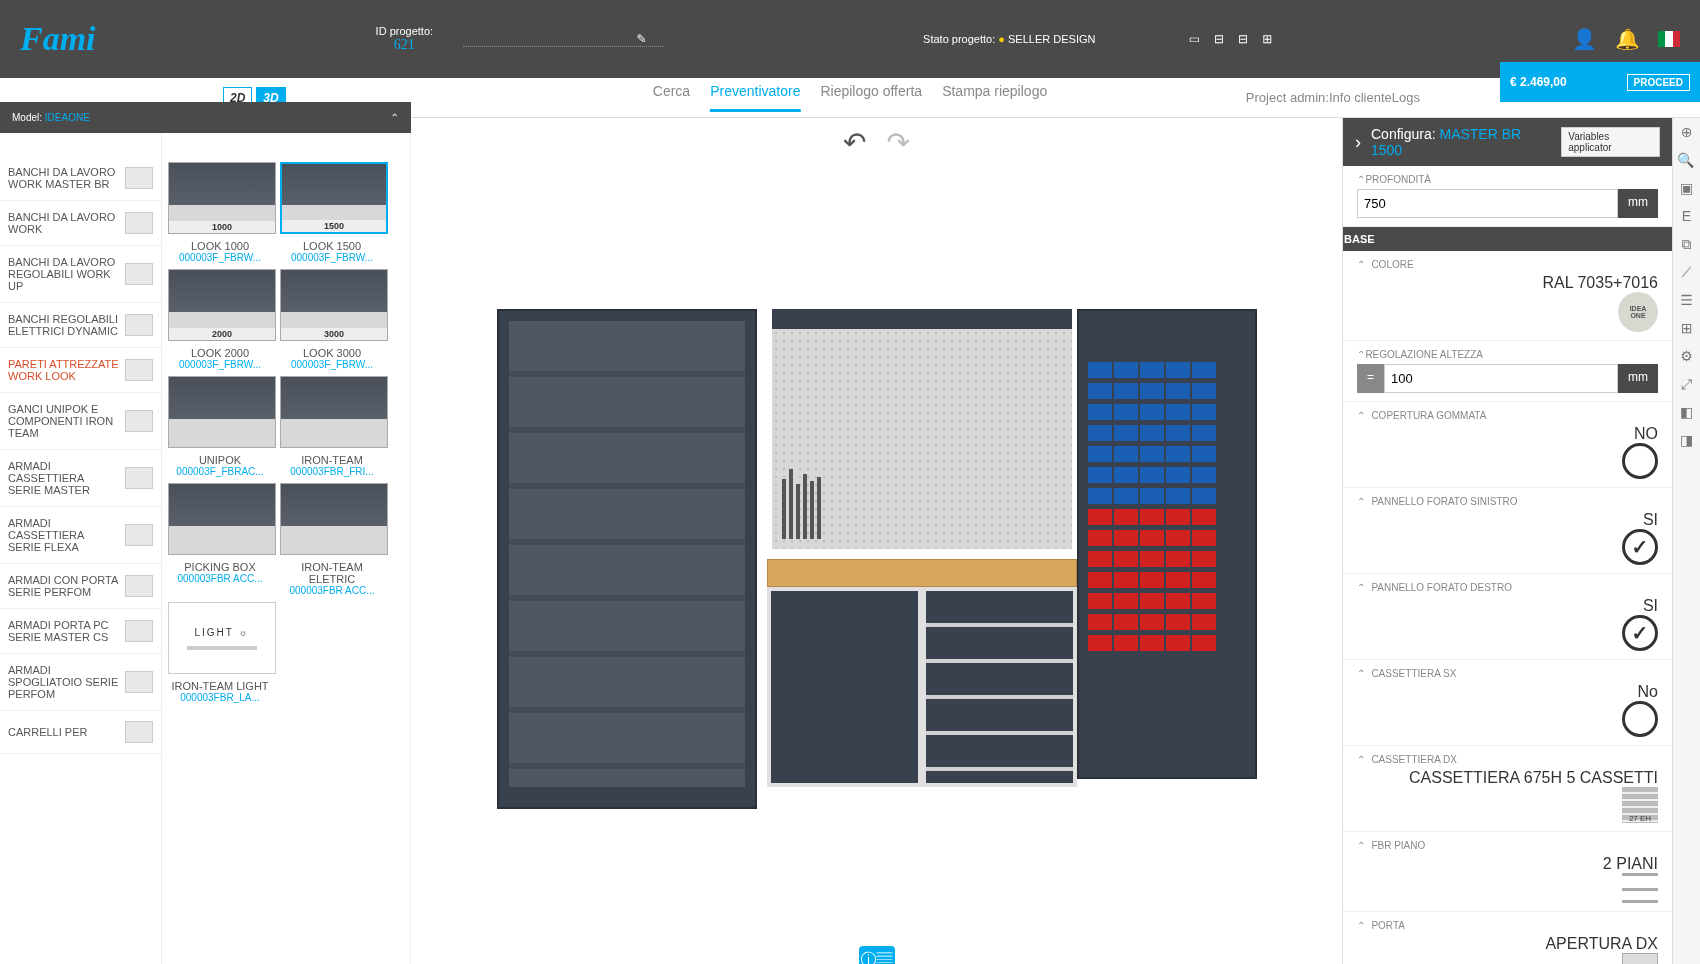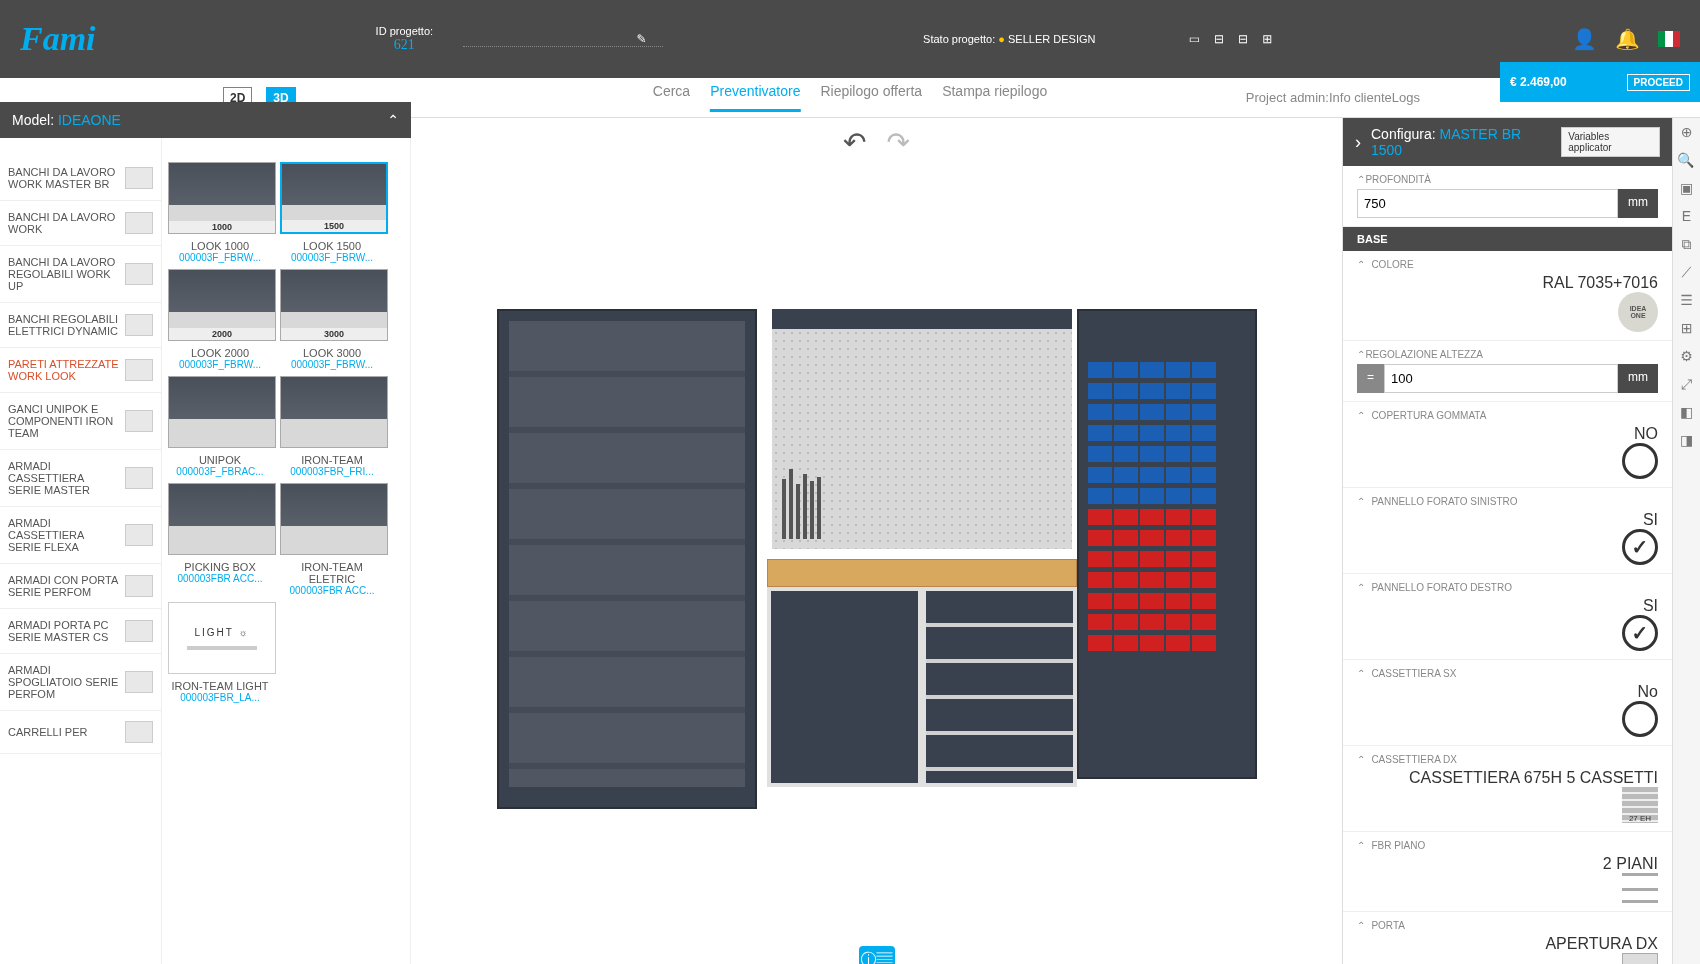--- a/index.html
+++ b/index.html
@@ -14,35 +14,35 @@
 .proj-name input { background:transparent; border:none; color:#fff; width:170px; }
 .edit-ic { cursor:pointer; }
 .status { margin-left:260px; font-size:11px; }
 .status .dot { color:#f9c600; }
 .top-icons { margin-left:auto; display:flex; gap:14px; align-items:center; }
 .top-right { display:flex; gap:18px; align-items:center; margin-left:300px; }
 .flag { width:22px; height:16px; background:linear-gradient(to right,#009246 33%,#fff 33%,#fff 66%,#ce2b37 66%); }
 
 
 .subbar { height:40px; display:flex; align-items:center; border-bottom:1px solid #ddd; }
-.view-tog { margin-left:223px; display:flex; gap:14px; }
+.view-tog { margin-left:223px; display:flex; gap:4px;font-style:italic; }
 .view-tog span { padding:3px 6px; border:1px solid #00adee; font-size:12px; font-weight:700; }
 .view-tog .act { background:#00adee; color:#fff; }
 .tabs { position:absolute; left:50%; transform:translateX(-50%); display:flex; gap:20px; font-size:14px; color:#888; }
 .tabs .act { color:#00adee; border-bottom:3px solid #00adee; padding-bottom:10px; }
 .admin { margin-left:auto; font-size:13px; color:#888; display:flex; margin-right:280px; }
 .price-box { position:absolute; right:0; top:62px; height:40px; width:200px; background:#00adee; color:#fff; display:flex; align-items:center; justify-content:space-between; padding:0 10px; font-weight:700; }
 .proceed { border:1px solid #fff; padding:2px 6px; font-size:10px; }
 
 
 .main { display:flex; height:calc(100% - 102px); }
 
 
 .cats { width:162px; background:#fff; border-right:1px solid #eee; overflow-y:auto; }
-.model-hdr { background:#4a4a4a; color:#fff; padding:10px 12px; font-size:14px; display:flex; justify-content:space-between; width:411px; }
+.model-hdr { background:#4a4a4a; color:#fff; padding:10px 12px; font-size:10px; display:flex; justify-content:space-between; width:411px; }
 .model-hdr .mn { color:#00adee; }
 .cat { padding:10px 8px; border-bottom:1px solid #eee; font-size:11px; color:#555; display:flex; justify-content:space-between; align-items:center; gap:6px; }
 .cat.act { color:#d94e2a; }
 .cat .thumb { width:28px; height:22px; background:#e8e8e8; border:1px solid #ccc; flex-shrink:0; }
 
 
 .prods { width:249px; background:#fff; padding:10px 6px; overflow-y:auto; border-right:1px solid #eee; }
 .prow { display:flex; gap:8px; margin-bottom:6px; }
 .pcard { width:104px; text-align:center; }
 .pimg { width:108px; height:72px; background:linear-gradient(#4a505a,#5a606a 60%,#d8d8d8 60%); border:1px solid #aaa; position:relative; display:flex; align-items:flex-end; justify-content:center; font-size:9px; font-weight:700; color:#333; }
@@ -73,21 +73,21 @@
 .cfg { width:330px; background:#fff; border-left:1px solid #ddd; overflow-y:auto; position:relative; }
 .cfg-hdr { background:#4a4a4a; color:#fff; padding:8px 12px; font-size:14px; display:flex; align-items:center; gap:10px; }
 .cfg-hdr .cn { color:#00adee; }
 .varbtn { background:#f5f5f5; color:#333; font-size:10px; padding:3px 6px; margin-left:auto; border:1px solid #ccc; }
 .fld { padding:8px 14px; border-bottom:1px solid #eee; }
 .flab { font-size:10px; color:#888; text-transform:uppercase; margin-bottom:4px; display:flex; align-items:center; gap:6px; }
 .flab::before { content:"⌃"; font-size:10px; color:#888; }
 .fval { font-size:16px; font-weight:400; color:#333; display:flex; justify-content:space-between; align-items:flex-end;flex-direction:column; }
 .fbadge { width:36px; height:36px; border:3px solid #333; border-radius:50%; }
 .fbadge.chk::after { content:"✓"; display:block; text-align:center; line-height:30px; font-size:20px; font-weight:700; }
-.sect { background:#4a4a4a; color:#fff; padding:6px 14px; font-size:11px; font-weight:700; }
+.sect { background:#4a4a4a; color:#fff; padding:6px 1px; font-size:11px; font-weight:700; }
 .inp { display:flex; }
 .inp input { flex:1; border:1px solid #ccc; padding:6px; font-size:13px; }
 .inp .unit { background:#4a4a4a; color:#fff; padding:6px 10px; font-size:12px; }
 .inp .pre { background:#888; color:#fff; padding:6px 10px; font-size:12px; }
 .ideaone { width:40px; height:40px; border-radius:50%; background:#d8d8d0; display:flex; align-items:center; justify-content:center; font-size:7px; font-weight:700; color:#555; text-align:center; line-height:1; }
 
 
 .tools { width:28px; background:#f5f5f5; display:flex; flex-direction:column; align-items:center; padding-top:6px; gap:10px; border-left:1px solid #ddd; }
 .tools div { width:18px; height:18px; color:#777; font-size:14px; text-align:center; cursor:pointer; }
 

